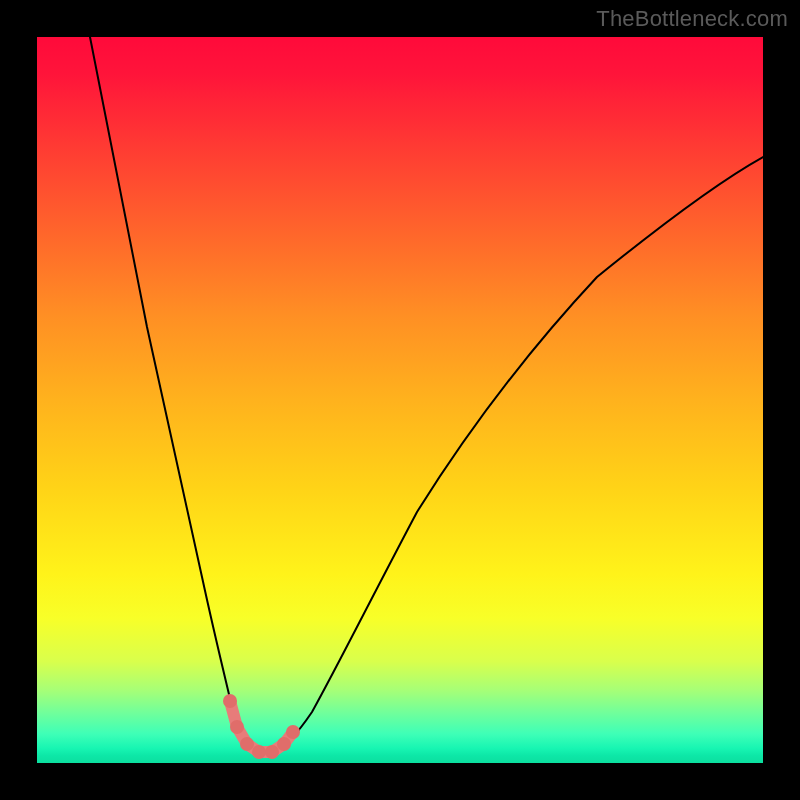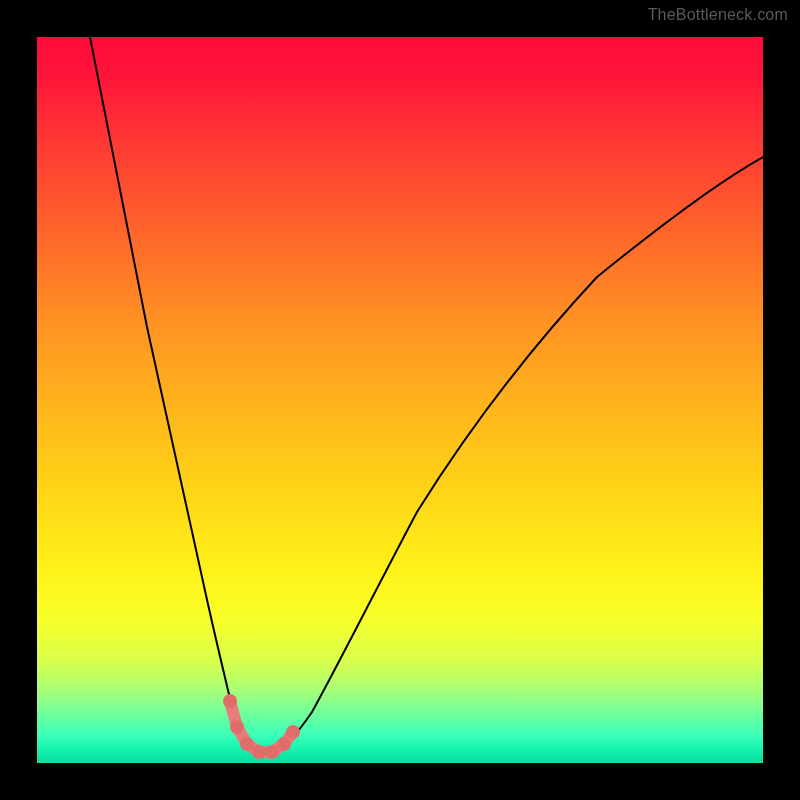--- a/index.html
+++ b/index.html
@@ -41,21 +41,21 @@
       #17f5b2 98%,
       #0de7a7 99%,
       #0cdf9f 100%
     );
   }
   .watermark {
     position: absolute;
     top: 6px;
     right: 12px;
     font-family: Arial, Helvetica, sans-serif;
-    font-size: 16px;
+    font-size: 22px;
     color: #5a5a5a;
     letter-spacing: 0.2px;
   }
   svg.curve {
     position: absolute;
     left: 0;
     top: 0;
     width: 726px;
     height: 726px;
   }

